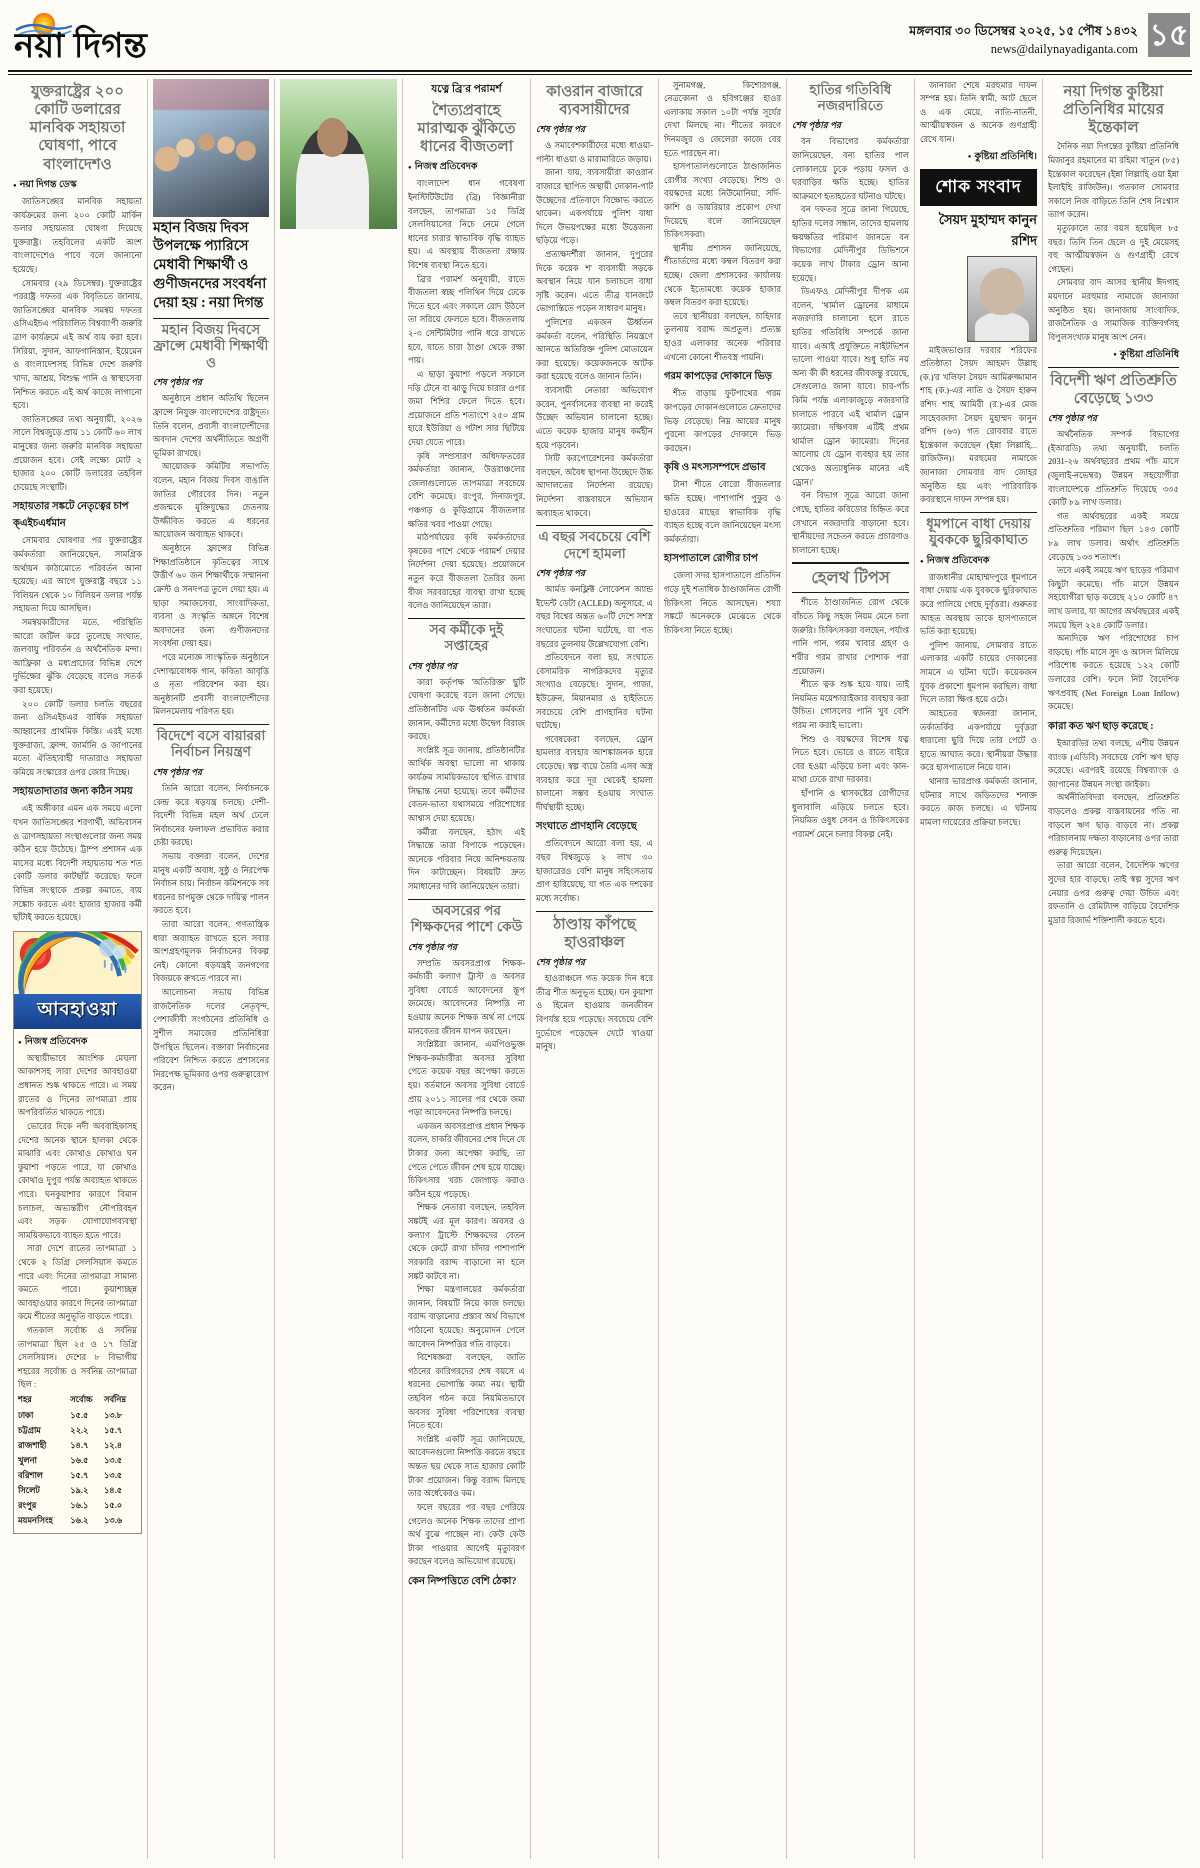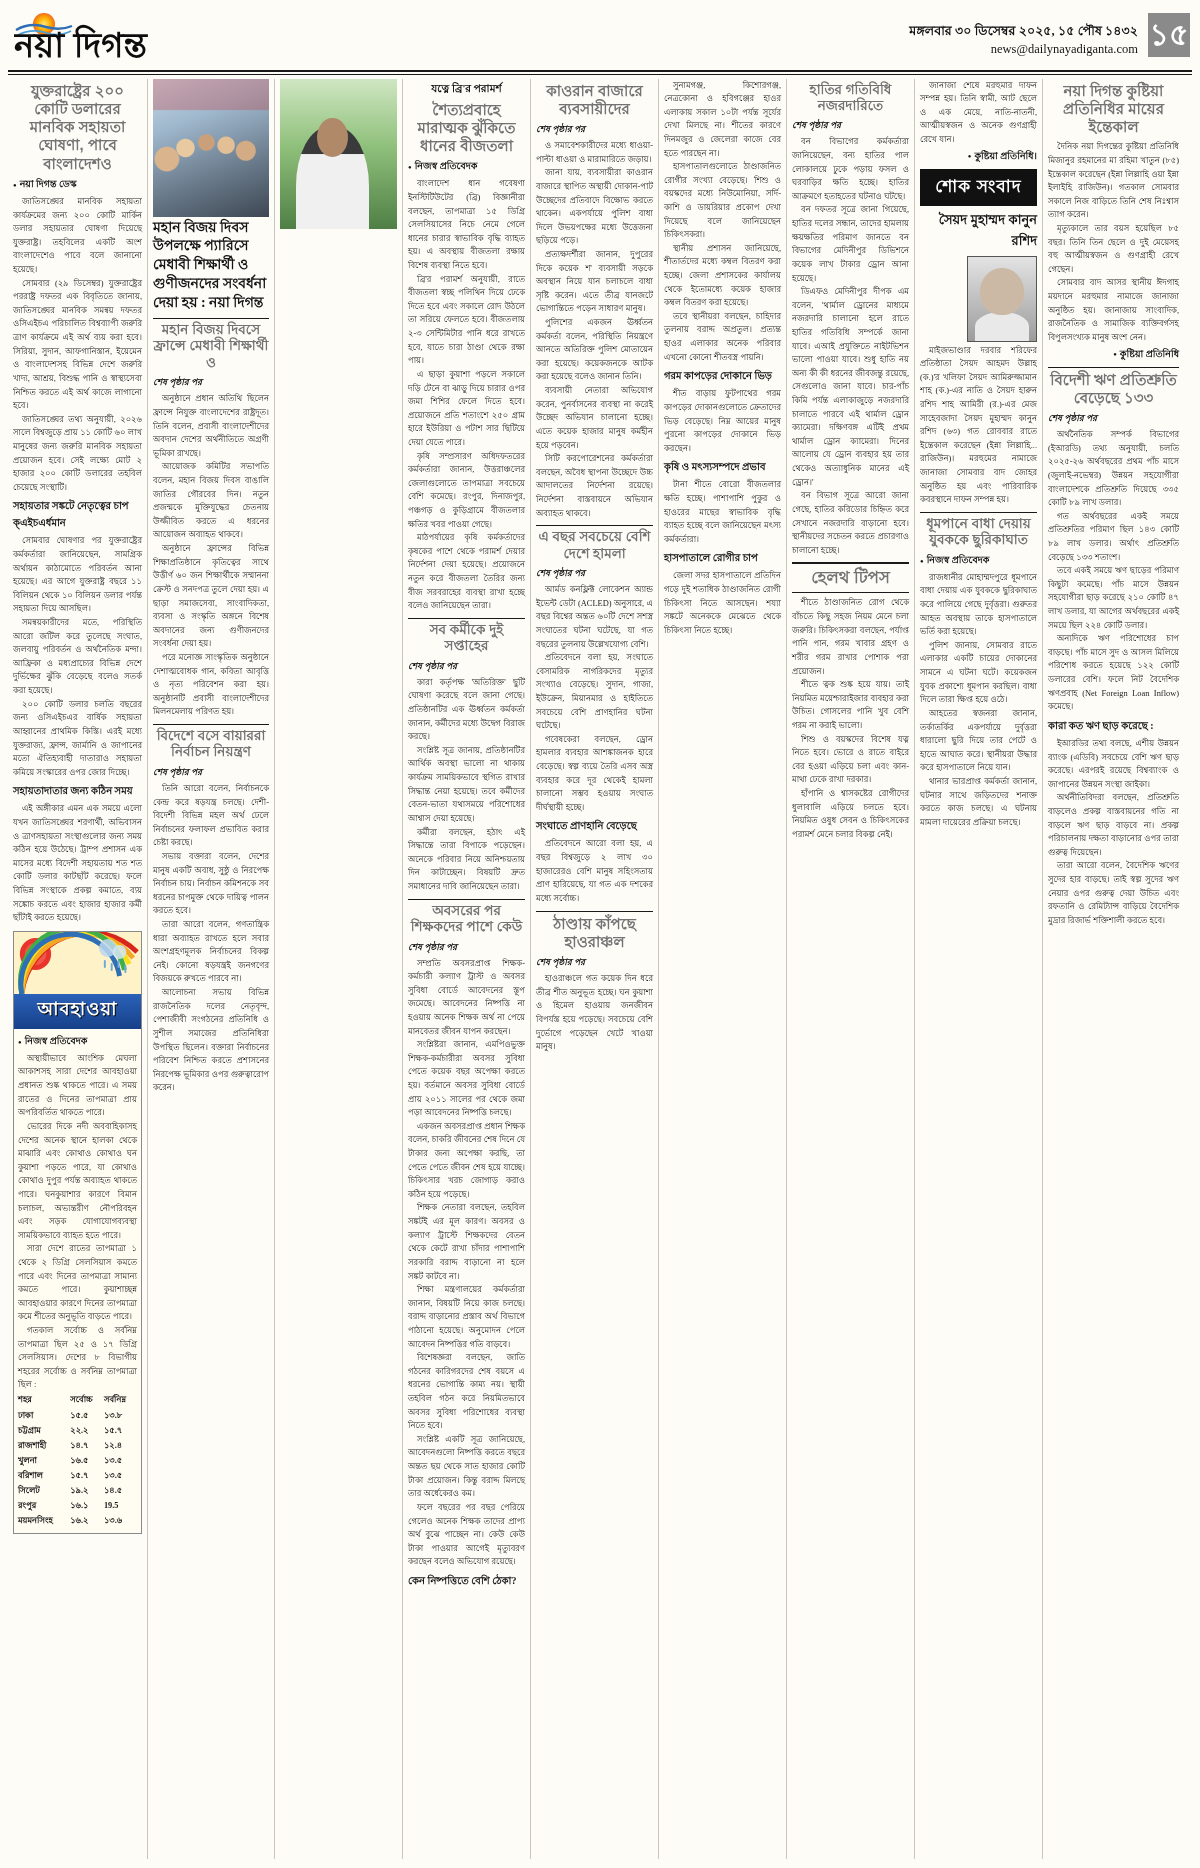--- a/index.html
+++ b/index.html
@@ -237,21 +237,21 @@
                   <td class="n">১৩.৫</td>
                 </tr>
                 <tr>
                   <td class="n">সিলেট</td>
                   <td class="n">১৯.২</td>
                   <td class="n">১৪.৫</td>
                 </tr>
                 <tr>
                   <td class="n">রংপুর</td>
                   <td class="n">১৬.১</td>
-                  <td class="n">19.5</td>
+                  <td class="n">১৫.০</td>
                 </tr>
                 <tr>
                   <td class="n">ময়মনসিংহ</td>
                   <td class="n">১৬.২</td>
                   <td class="n">১৩.৬</td>
                 </tr>
               </tbody>
           </table>
         </div>
       </div>
@@ -420,21 +420,21 @@
       <div class="body-text">
         <p>দৈনিক নয়া দিগন্তের কুষ্টিয়া প্রতিনিধি মিজানুর রহমানের মা রহিমা খাতুন (৮৫) ইন্তেকাল করেছেন (ইন্না লিল্লাহি ওয়া ইন্না ইলাইহি রাজিউন)। গতকাল সোমবার সকালে নিজ বাড়িতে তিনি শেষ নিঃশ্বাস ত্যাগ করেন।</p>
         <p>মৃত্যুকালে তার বয়স হয়েছিল ৮৫ বছর। তিনি তিন ছেলে ও দুই মেয়েসহ বহু আত্মীয়স্বজন ও গুণগ্রাহী রেখে গেছেন।</p>
         <p>সোমবার বাদ আসর স্থানীয় ঈদগাহ ময়দানে মরহুমার নামাজে জানাজা অনুষ্ঠিত হয়। জানাজায় সাংবাদিক, রাজনৈতিক ও সামাজিক ব্যক্তিবর্গসহ বিপুলসংখ্যক মানুষ অংশ নেন।</p>
       </div>
       <div class="byline" style="text-align:right">কুষ্টিয়া প্রতিনিধি</div>
       <div class="hr-thin"></div>
       <div class="hl hl-lg">বিদেশী ঋণ প্রতিশ্রুতি বেড়েছে ১৩৩</div>
       <div class="jump">শেষ পৃষ্ঠার পর</div>
       <div class="body-text">
-        <p>অর্থনৈতিক সম্পর্ক বিভাগের (ইআরডি) তথ্য অনুযায়ী, চলতি ২০২৫-২৬ অর্থবছরের প্রথম পাঁচ মাসে (জুলাই-নভেম্বর) উন্নয়ন সহযোগীরা বাংলাদেশকে প্রতিশ্রুতি দিয়েছে ৩৩৫ কোটি ৮৯ লাখ ডলার।</p>
+        <p>অর্থনৈতিক সম্পর্ক বিভাগের (ইআরডি) তথ্য অনুযায়ী, চলতি 2031-২৬ অর্থবছরের প্রথম পাঁচ মাসে (জুলাই-নভেম্বর) উন্নয়ন সহযোগীরা বাংলাদেশকে প্রতিশ্রুতি দিয়েছে ৩৩৫ কোটি ৮৯ লাখ ডলার।</p>
         <p>গত অর্থবছরের একই সময়ে প্রতিশ্রুতির পরিমাণ ছিল ১৪৩ কোটি ৮৯ লাখ ডলার। অর্থাৎ প্রতিশ্রুতি বেড়েছে ১৩৩ শতাংশ।</p>
         <p>তবে একই সময়ে ঋণ ছাড়ের পরিমাণ কিছুটা কমেছে। পাঁচ মাসে উন্নয়ন সহযোগীরা ছাড় করেছে ২১০ কোটি ৪৭ লাখ ডলার, যা আগের অর্থবছরের একই সময়ে ছিল ২২৪ কোটি ডলার।</p>
         <p>অন্যদিকে ঋণ পরিশোধের চাপ বাড়ছে। পাঁচ মাসে সুদ ও আসল মিলিয়ে পরিশোধ করতে হয়েছে ১২২ কোটি ডলারের বেশি। ফলে নিট বৈদেশিক ঋণপ্রবাহ (Net Foreign Loan Inflow) কমেছে।</p>
       </div>
       <div class="subl">কারা কত ঋণ ছাড় করেছে :</div>
       <div class="body-text">
         <p>ইআরডির তথ্য বলছে, এশীয় উন্নয়ন ব্যাংক (এডিবি) সবচেয়ে বেশি ঋণ ছাড় করেছে। এরপরই রয়েছে বিশ্বব্যাংক ও জাপানের উন্নয়ন সংস্থা জাইকা।</p>
         <p>অর্থনীতিবিদরা বলছেন, প্রতিশ্রুতি বাড়লেও প্রকল্প বাস্তবায়নের গতি না বাড়লে ঋণ ছাড় বাড়বে না। প্রকল্প পরিচালনায় দক্ষতা বাড়ানোর ওপর তারা গুরুত্ব দিয়েছেন।</p>
         <p>তারা আরো বলেন, বৈদেশিক ঋণের সুদের হার বাড়ছে। তাই স্বল্প সুদের ঋণ নেয়ার ওপর গুরুত্ব দেয়া উচিত এবং রফতানি ও রেমিট্যান্স বাড়িয়ে বৈদেশিক মুদ্রার রিজার্ভ শক্তিশালী করতে হবে।</p>
       </div>

